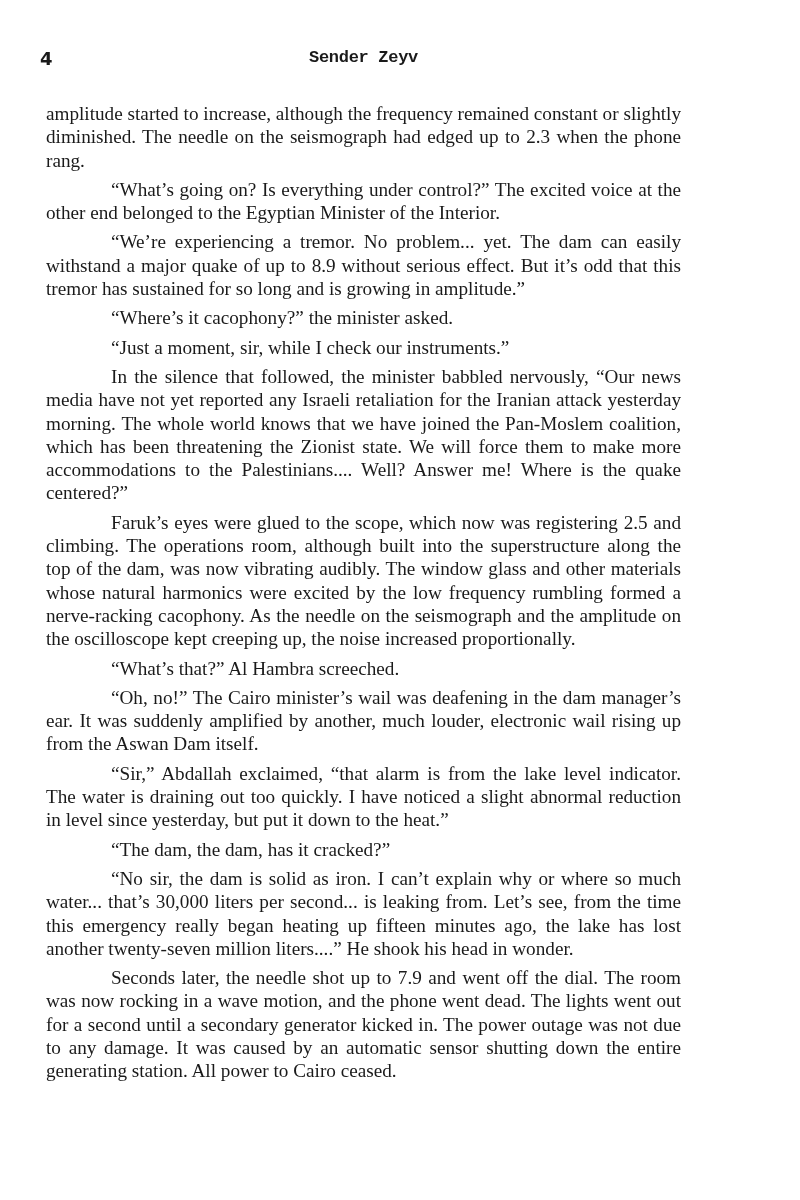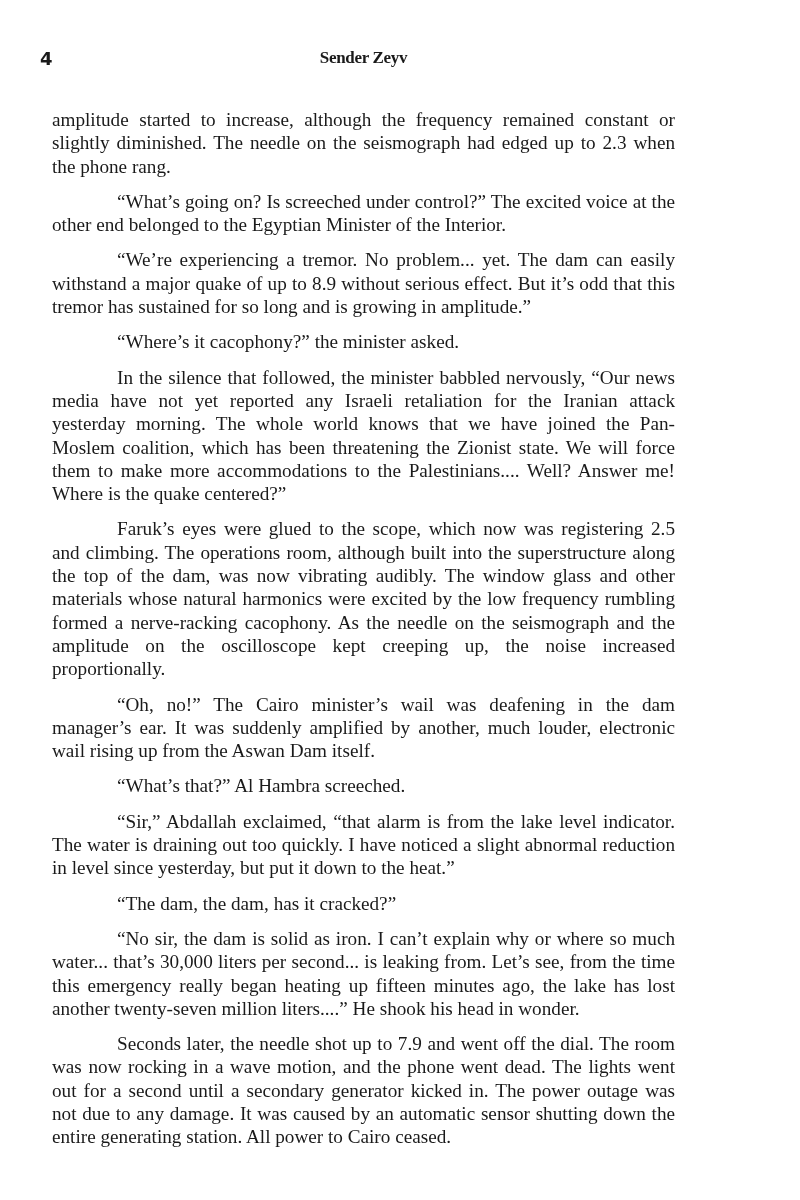--- a/index.html
+++ b/index.html
@@ -1,39 +1,40 @@
 <!DOCTYPE html>
 <html><head>
 <meta charset="utf-8">
 <style>
   html, body { margin: 0; padding: 0; background: #ffffff; }
   body { width: 800px; height: 1200px; position: relative; overflow: hidden; color: #1a1a1a; }
   .page { position: absolute; left: 40px; top: 0; width: 647px; }
   .header { position: relative; height: 72px; }
   .page-number { position: absolute; left: 0; top: 48px; font-family: "DejaVu Sans", sans-serif; font-weight: bold; font-size: 18px; }
-  .running-head { position: absolute; left: 0; right: 0; top: 48px; text-align: center; font-family: Liberation Serif, serif; font-weight: bold; font-size: 17px; letter-spacing: -0.3px; }
+  .running-head { position: absolute; left: 0; right: 0; top: 48px; text-align: center; font-family: Liberation Mono, monospace; font-weight: bold; font-size: 17px; letter-spacing: -0.3px; }
   .body-text { position: absolute; top: 96px; left: 0; width: 647px; font-family: "Liberation Serif", serif; font-size: 19.2px; line-height: 23.3px; text-align: justify; }
-  .body-text p { margin: 12px; }
+  .body-text p { margin: 6px; }
   .body-text p.indent { text-indent: 65px; }
 </style>
 </head>
 <body>
 
 <div class="page">
   <div class="header">
     <span class="page-number">4</span>
     <div class="running-head">Sender Zeyv</div>
   </div>
   <div class="body-text" id="body-text">
       <p>amplitude started to increase, although the frequency remained constant or slightly diminished. The needle on the seismograph had edged up to 2.3 when the phone rang.</p>
-      <p class="indent">“What’s going on? Is screeched under control?” The excited voice at the other end belonged to the Egyptian Minister of the Interior.</p>
+      <p class="indent">“What’s going on? Is everything under control?” The excited voice at the other end belonged to the Egyptian Minister of the Interior.</p>
       <p class="indent">“We’re experiencing a tremor. No problem... yet. The dam can easily withstand a major quake of up to 8.9 without serious effect. But it’s odd that this tremor has sustained for so long and is growing in amplitude.”</p>
       <p class="indent">“Where’s it cacophony?” the minister asked.</p>
+      <p class="indent">“Just a moment, sir, while I check our instruments.”</p>
       <p class="indent">In the silence that followed, the minister babbled nervously, “Our news media have not yet reported any Israeli retaliation for the Iranian attack yesterday morning. The whole world knows that we have joined the Pan-Moslem coalition, which has been threatening the Zionist state. We will force them to make more accommodations to the Palestinians.... Well? Answer me! Where is the quake centered?”</p>
       <p class="indent">Faruk’s eyes were glued to the scope, which now was registering 2.5 and climbing. The operations room, although built into the superstructure along the top of the dam, was now vibrating audibly. The window glass and other materials whose natural harmonics were excited by the low frequency rumbling formed a nerve-racking cacophony. As the needle on the seismograph and the amplitude on the oscilloscope kept creeping up, the noise increased proportionally.</p>
+      <p class="indent">“What’s that?” Al Hambra screeched.</p>
       <p class="indent">“Oh, no!” The Cairo minister’s wail was deafening in the dam manager’s ear. It was suddenly amplified by another, much louder, electronic wail rising up from the Aswan Dam itself.</p>
-      <p class="indent">“What’s that?” Al Hambra screeched.</p>
       <p class="indent">“Sir,” Abdallah exclaimed, “that alarm is from the lake level indicator. The water is draining out too quickly. I have noticed a slight abnormal reduction in level since yesterday, but put it down to the heat.”</p>
       <p class="indent">“The dam, the dam, has it cracked?”</p>
       <p class="indent">“No sir, the dam is solid as iron. I can’t explain why or where so much water... that’s 30,000 liters per second... is leaking from. Let’s see, from the time this emergency really began heating up fifteen minutes ago, the lake has lost another twenty-seven million liters....” He shook his head in wonder.</p>
       <p class="indent">Seconds later, the needle shot up to 7.9 and went off the dial. The room was now rocking in a wave motion, and the phone went dead. The lights went out for a second until a secondary generator kicked in. The power outage was not due to any damage. It was caused by an automatic sensor shutting down the entire generating station. All power to Cairo ceased.</p>
     </div>
 </div>
 
 </body></html>

